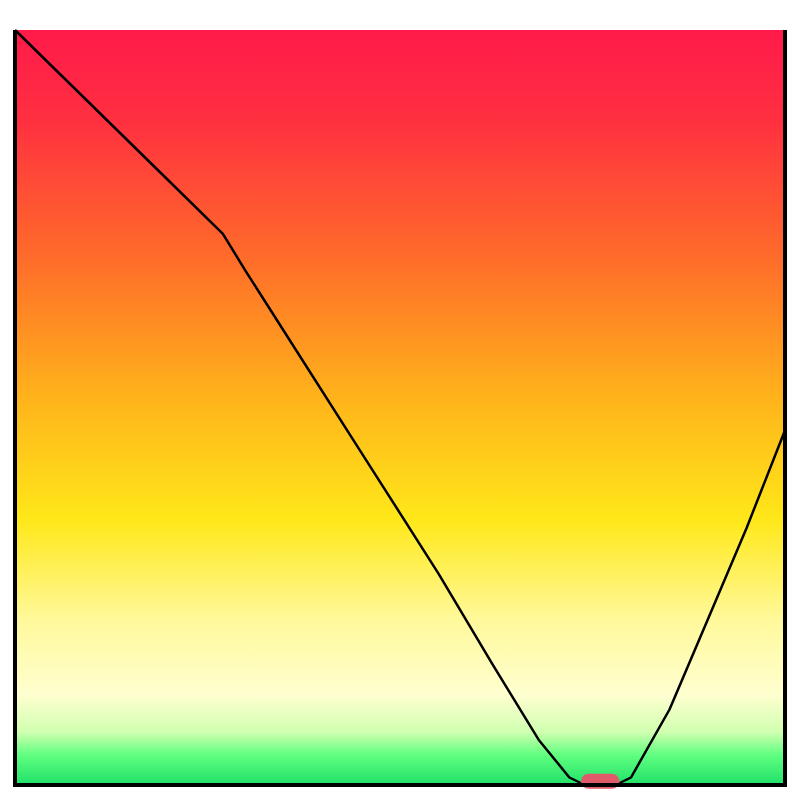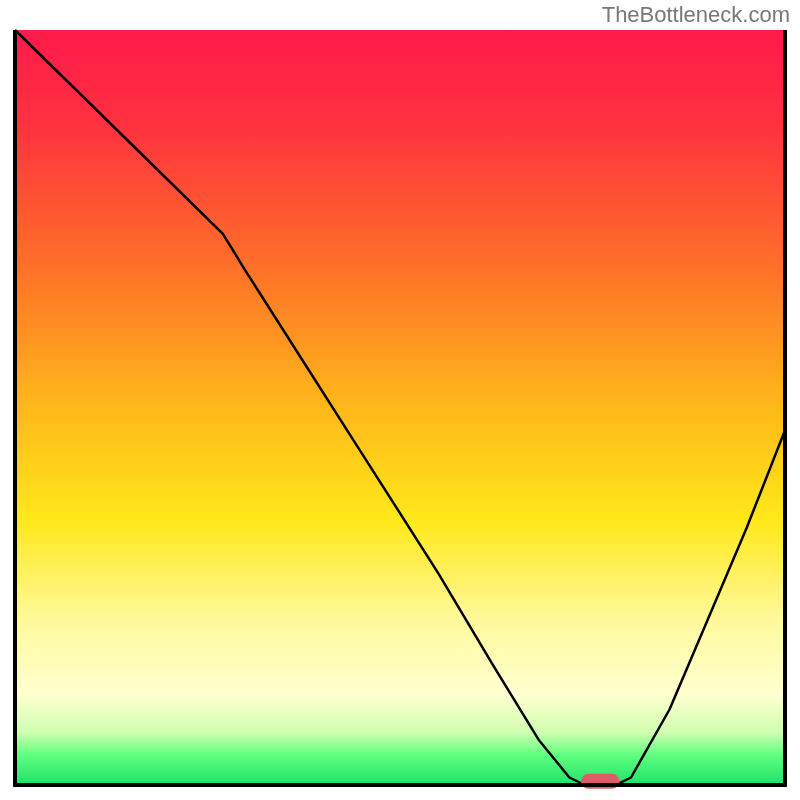--- a/index.html
+++ b/index.html
@@ -25,21 +25,20 @@
     z-index: 10;
   }
   svg {
     display: block;
   }
 </style>
 </head>
 <body>
 
 <div class="chart-container">
-  <div class="watermark">TheBottleneck.com</div>
   <svg id="chart-svg" width="800" height="800">
       <defs>
         <linearGradient id="bg-grad" x1="0" y1="0" x2="0" y2="1">
           <stop offset="0%" stop-color="#ff1a4a"></stop>
           <stop offset="12%" stop-color="#ff3040"></stop>
           <stop offset="30%" stop-color="#ff6b2a"></stop>
           <stop offset="50%" stop-color="#ffb81a"></stop>
           <stop offset="65%" stop-color="#ffe81a"></stop>
           <stop offset="78%" stop-color="#fff99a"></stop>
           <stop offset="88%" stop-color="#ffffd0"></stop>

